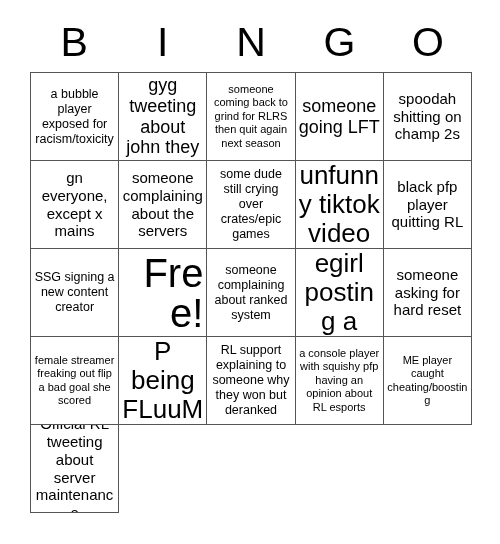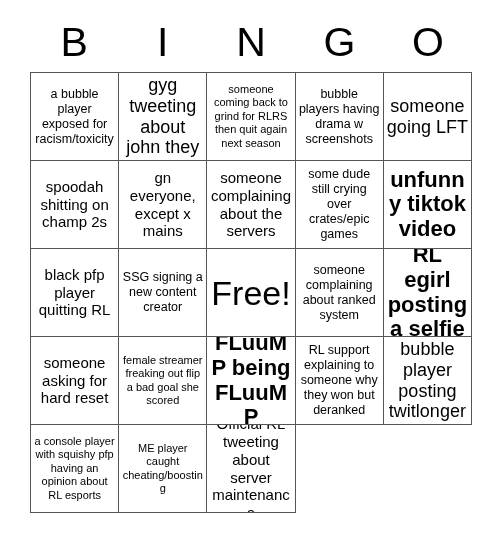--- a/index.html
+++ b/index.html
@@ -76,29 +76,30 @@
   }
   .cell-text {
     display: block;
     width: 100%;
     line-height: 1.18;
     word-wrap: break-word;
     hyphens: none;
   }
 
   
-  .size-xl .cell-text { font-size: 22px; line-height: 1.12; font-weight: bold; }
+  .size-xl .cell-text { font-size: 26px; line-height: 1.12; }
   .size-lg .cell-text { font-size: 18px; line-height: 1.16; }
   .size-md .cell-text { font-size: 15px; line-height: 1.18; }
   .size-sm .cell-text { font-size: 12.5px; line-height: 1.2; }
   .size-xs .cell-text { font-size: 11px; line-height: 1.22; }
 
   .free-cell .cell-text {
-    font-size: 34px;
+    font-size: 40px;
     line-height: 1;
+    text-align: right;
   }
 </style>
 </head>
 <body>
 
 <div id="bingo-card">
 
   <div id="bingo-header">
     <div class="header-letter">B</div>
     <div class="header-letter">I</div>
@@ -109,23 +110,20 @@
 
   <div id="bingo-grid">
       <div class="bingo-cell size-sm">
         <span class="cell-text">a bubble player exposed for racism/toxicity</span>
       </div>
       <div class="bingo-cell size-lg">
         <span class="cell-text">gyg tweeting about john they</span>
       </div>
       <div class="bingo-cell size-xs">
         <span class="cell-text">someone coming back to grind for RLRS then quit again next season</span>
-      </div>
-      <div class="bingo-cell size-sm">
-        <span class="cell-text">bubble players having drama w screenshots</span>
       </div>
       <div class="bingo-cell size-lg">
         <span class="cell-text">someone going LFT</span>
       </div>
       <div class="bingo-cell size-md">
         <span class="cell-text">spoodah shitting on champ 2s</span>
       </div>
       <div class="bingo-cell size-md">
         <span class="cell-text">gn everyone, except x mains</span>
       </div>
@@ -158,23 +156,20 @@
       </div>
       <div class="bingo-cell size-xs">
         <span class="cell-text">female streamer freaking out flip a bad goal she scored</span>
       </div>
       <div class="bingo-cell size-xl">
         <span class="cell-text">FLuuMP being FLuuMP</span>
       </div>
       <div class="bingo-cell size-sm">
         <span class="cell-text">RL support explaining to someone why they won but deranked</span>
       </div>
-      <div class="bingo-cell size-lg">
-        <span class="cell-text">bubble player posting twitlonger</span>
-      </div>
       <div class="bingo-cell size-xs">
         <span class="cell-text">a console player with squishy pfp having an opinion about RL esports</span>
       </div>
       <div class="bingo-cell size-xs">
         <span class="cell-text">ME player caught cheating/boosting</span>
       </div>
       <div class="bingo-cell size-md">
         <span class="cell-text">Official RL tweeting about server maintenance</span>
       </div>
     </div>

